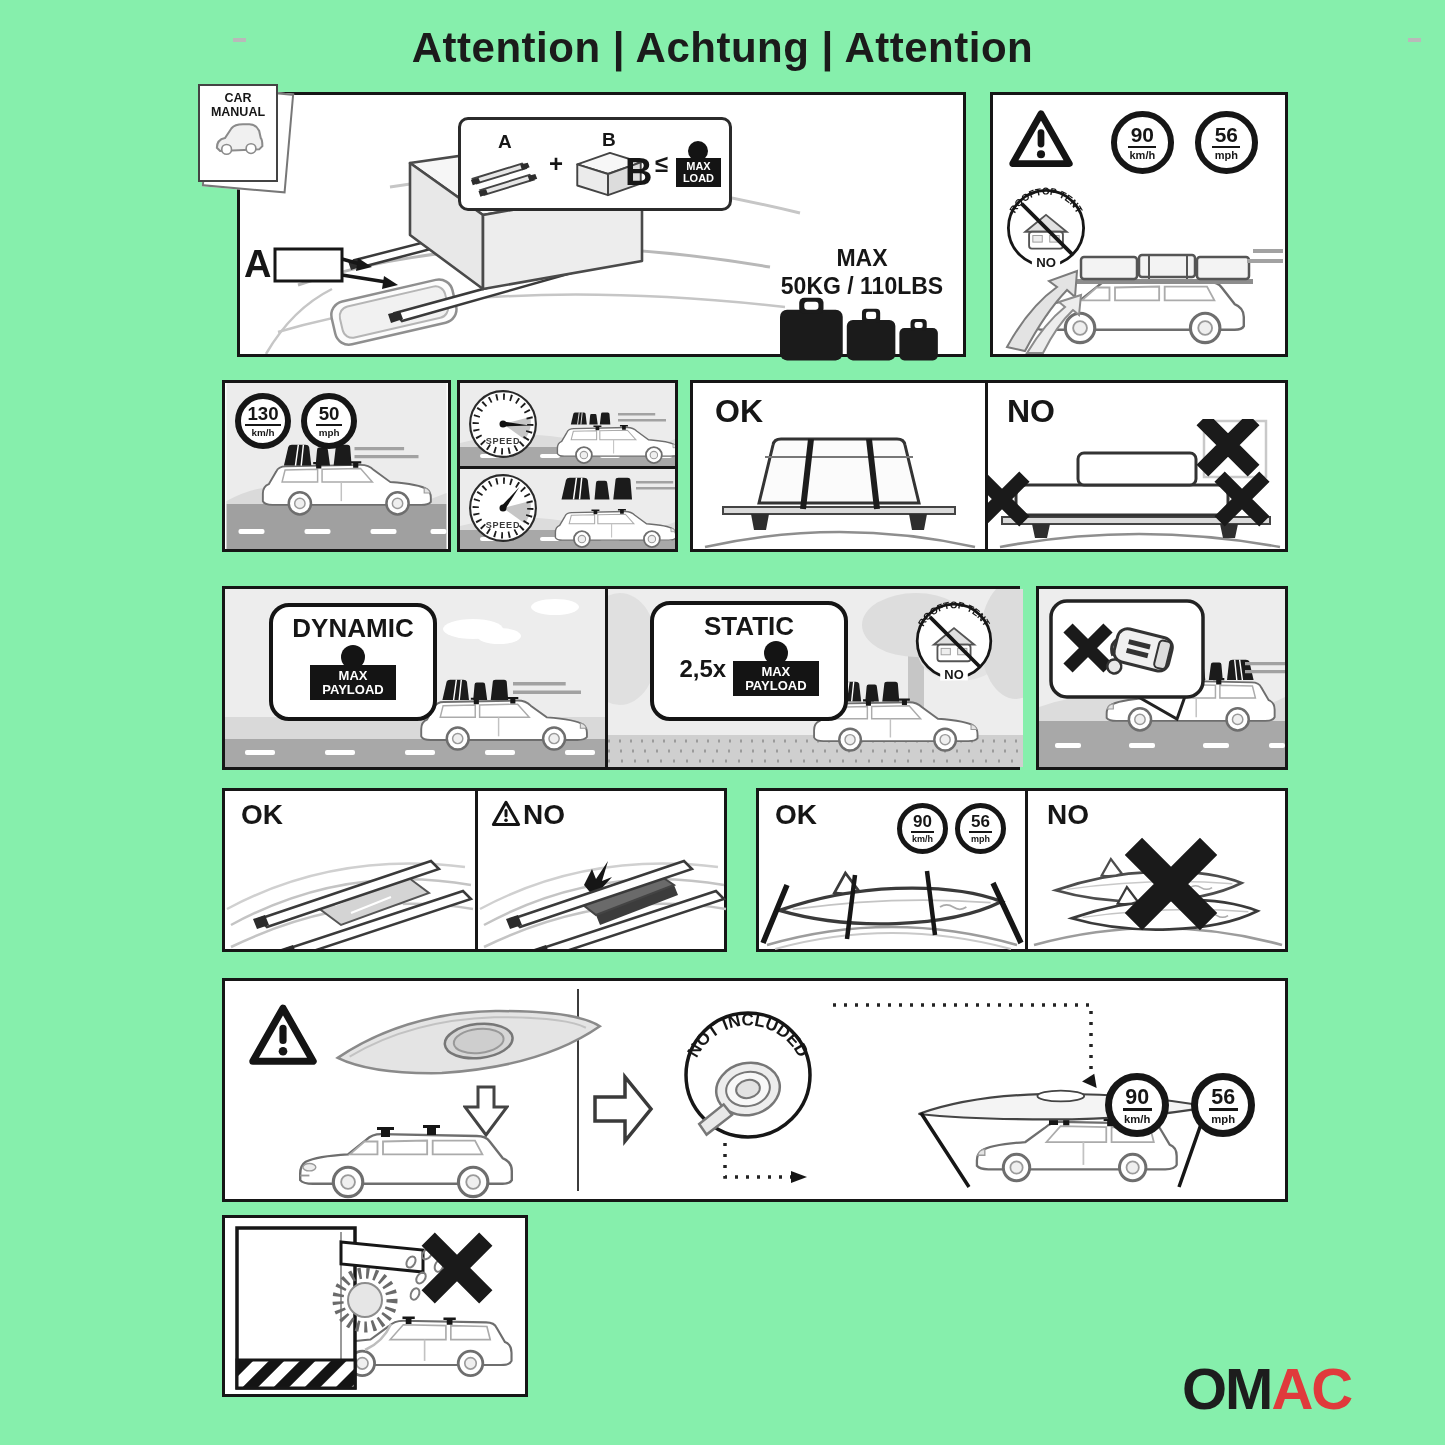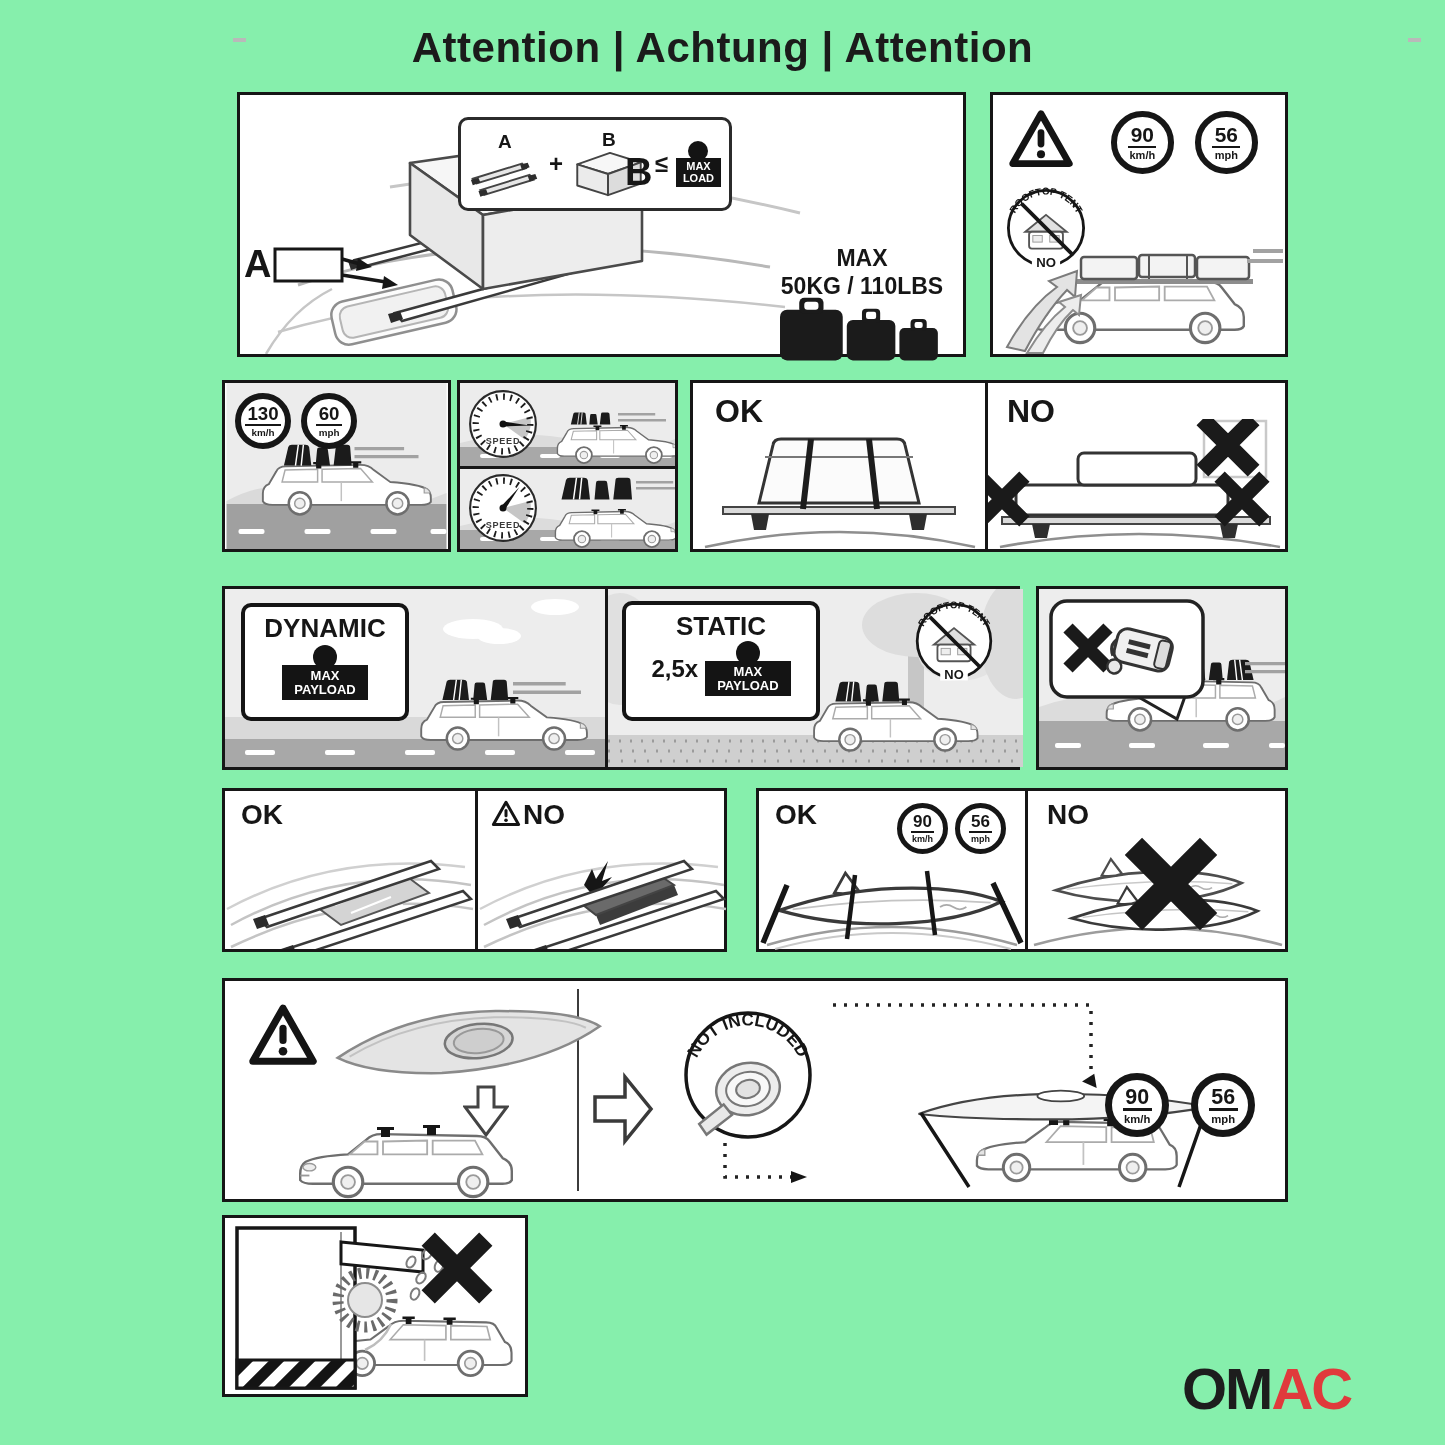--- a/index.html
+++ b/index.html
@@ -33,22 +33,22 @@
   .maxtext{position:absolute;left:522px;top:150px;width:200px;text-align:center;
            font-weight:800;font-size:23px;line-height:1.2;z-index:4;}
   
   .manual-card{position:absolute;left:198px;top:84px;width:90px;height:104px;z-index:9;}
   .mc-back{position:absolute;left:8px;top:6px;width:80px;height:96px;background:#fff;
            border:2px solid #777;transform:rotate(5deg);}
   .mc-front{position:absolute;left:0;top:0;width:80px;height:98px;background:#fff;
             border:2px solid #444;display:flex;flex-direction:column;align-items:center;padding-top:6px;box-sizing:border-box;}
   .mc-t{font-size:12.5px;font-weight:800;line-height:1.1;text-align:center;}
   
-  .sign{position:absolute;background:#fff;border:4px solid #141414;border-radius:10px;
-        display:flex;flex-direction:column;align-items:center;z-index:5;box-sizing:border-box;}
+  .sign{position:absolute;background:#fff;border:4px solid #141414;border-radius:20px;
+        display:flex;flex-direction:column;align-items:center;z-index:5;box-sizing:border-box;margin-left:28px;}
   .sign-title{font-weight:800;font-size:26px;margin-top:8px;line-height:1;}
   .sign-row{display:flex;align-items:center;gap:7px;margin-top:2px;}
   .mult{font-weight:800;font-size:24px;text-align:right;}
   .halfdiv{position:absolute;top:0;bottom:0;width:3px;background:#161616;}
   .vthin{position:absolute;width:2px;background:#3c3c3c;}
   
   .logo{position:absolute;left:1182px;top:1360px;font-size:58px;font-weight:900;
         letter-spacing:-2px;line-height:1;}
   .logo .l1{color:#1d1d1d;} .logo .l2{color:#e03a3c;}
   .wt{display:block;}
@@ -203,20 +203,32 @@
 
     <div class="maxtext">
       <div>MAX</div>
       <div>50KG / 110LBS</div>
     </div>
     <svg class="scene" style="left:540px;top:198px" width="170" height="68" viewBox="0 0 168 66">
         <use href="#d-suitcases"></use>
       </svg>
   </section>
 
+  <div class="manual-card">
+    <div class="mc-back"></div>
+    <div class="mc-front">
+      <div class="mc-t">CAR</div>
+      <div class="mc-t">MANUAL</div>
+      <svg width="52" height="36" viewBox="0 0 64 44">
+        <path d="M6 34 Q6 24 16 22 L24 10 Q28 5 38 5 L46 5 Q54 5 58 13 L60 22 Q62 24 62 32 L58 36 L10 38 Z" fill="#f0f0f0" stroke="#8b8b8b" stroke-width="2.5"></path>
+        <circle cx="18" cy="36" r="6" fill="#fff" stroke="#8b8b8b" stroke-width="2"></circle>
+        <circle cx="48" cy="35" r="6" fill="#fff" stroke="#8b8b8b" stroke-width="2"></circle>
+      </svg>
+    </div>
+  </div>
 
   <section class="panel" style="left:990px;top:92px;width:298px;height:265px">
     <svg class="wt" style="position:absolute;left:14px;top:12px" width="68" height="62" viewBox="0 0 100 92">
         <use href="#d-warntri"></use>
       </svg>
     <div class="badge" style="left:118px;top:16px;font-size:19px">
       <div class="bv">90</div>
       <div class="bu">km/h</div>
     </div>
     <div class="badge" style="left:202px;top:16px;font-size:19px">
@@ -276,21 +288,21 @@
         </g>
       <g transform="translate(128,64) scale(0.8)">
           <use href="#d-motion"></use>
         </g>
     </svg>
     <div class="badge" style="left:10px;top:10px;font-size:17px">
       <div class="bv">130</div>
       <div class="bu">km/h</div>
     </div>
     <div class="badge" style="left:76px;top:10px;font-size:17px">
-      <div class="bv">60</div>
+      <div class="bv">50</div>
       <div class="bu">mph</div>
     </div>
   </section>
 
   <section class="panel" style="left:457px;top:380px;width:221px;height:172px">
     <svg class="scene" style="left:0;top:0" width="215" height="83" viewBox="0 0 215 83">
       <rect width="215" height="64" fill="#ececec"></rect>
       <path d="M0 60 Q60 44 120 58 T215 56 L215 64 L0 64 Z" fill="#dcdcdc"></path>
       <rect y="64" width="215" height="19" fill="#a8a8a8"></rect>
       <g fill="#fff">

